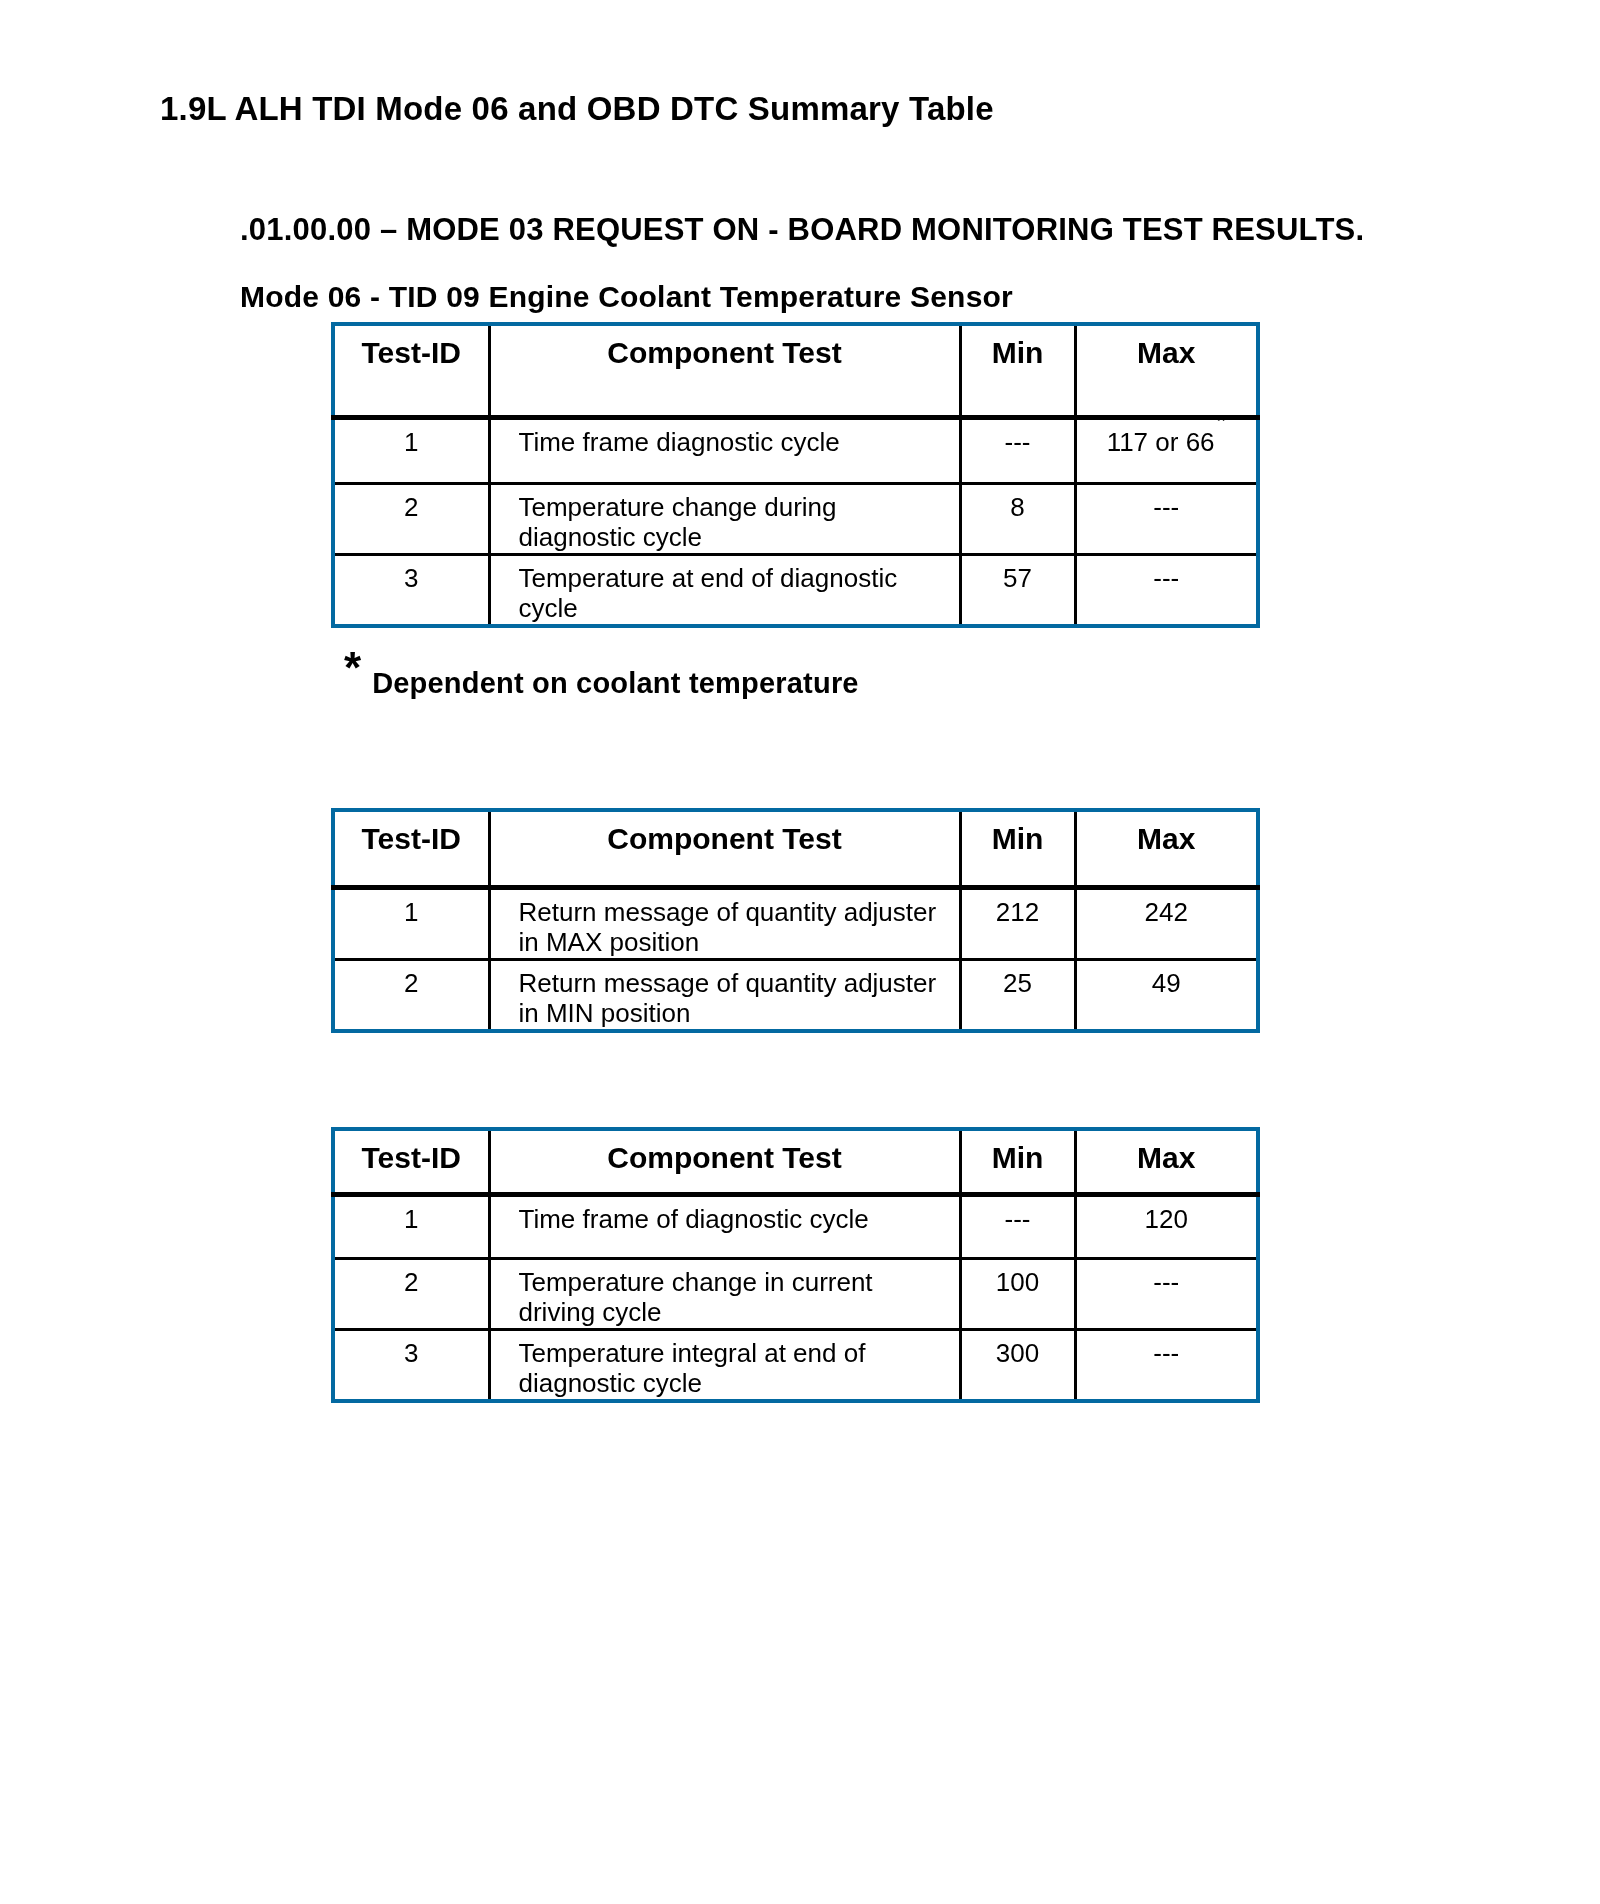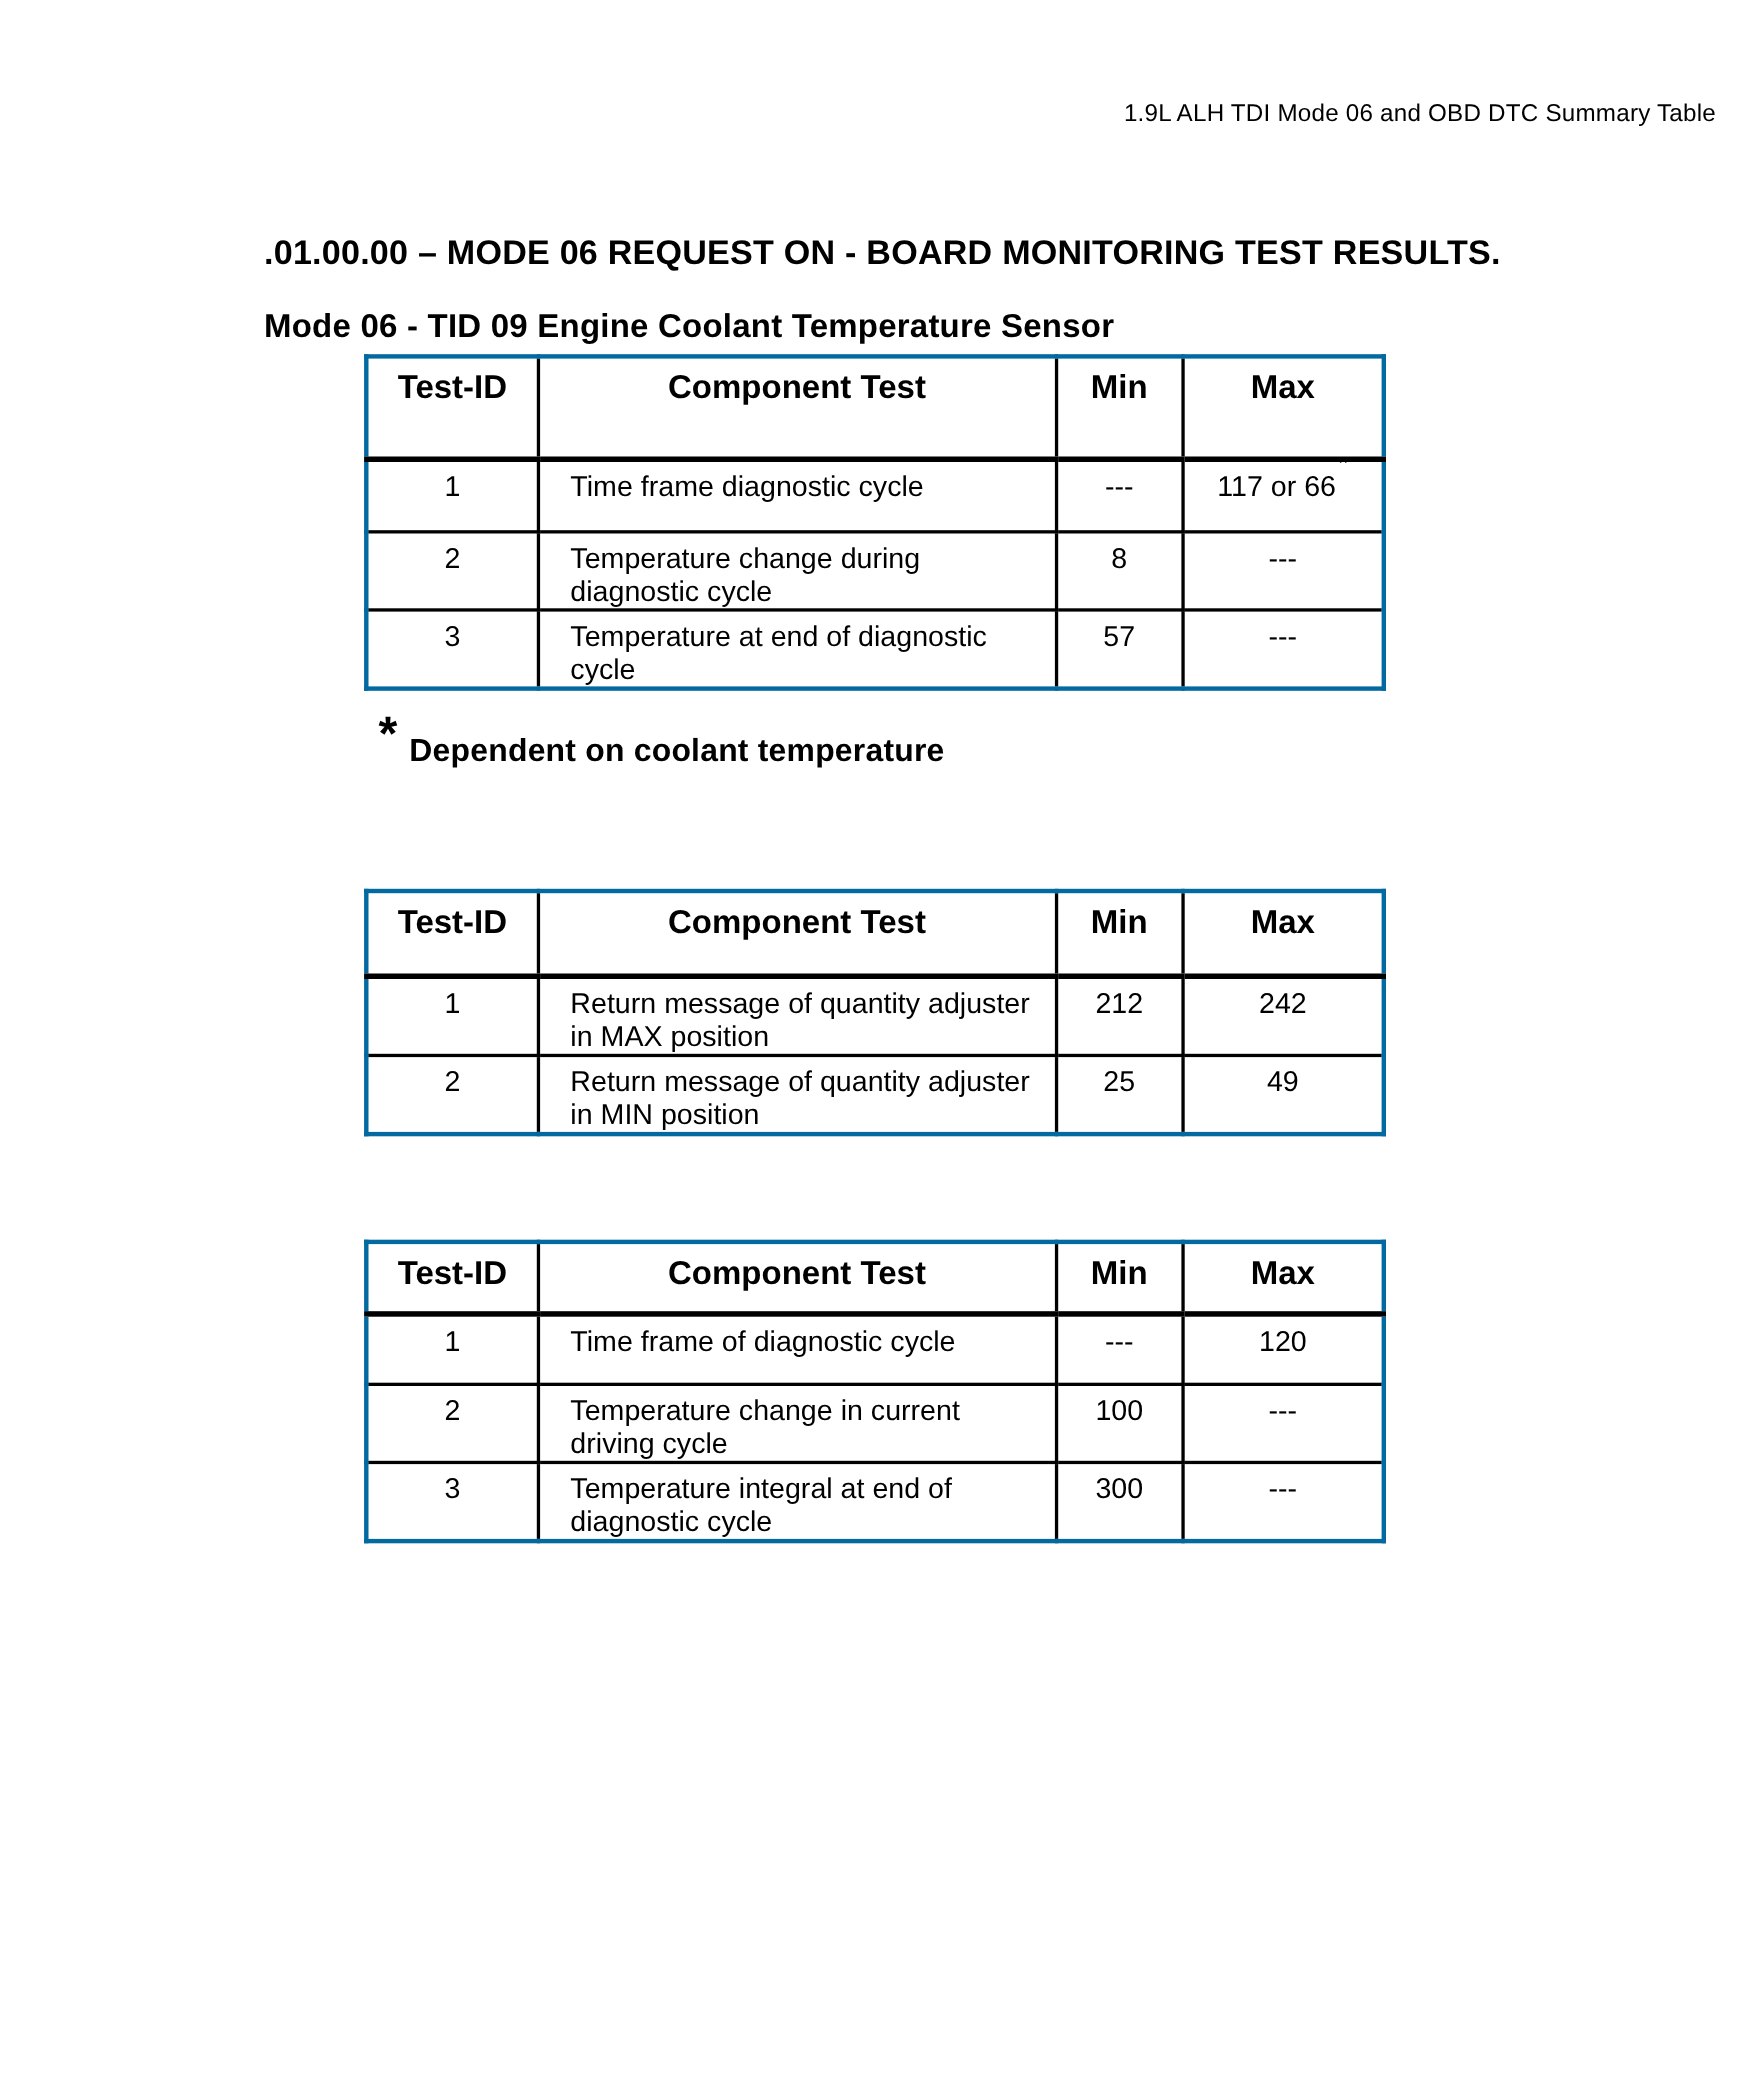--- a/index.html
+++ b/index.html
@@ -15,23 +15,23 @@
     color: #000000;
     font-family: "Liberation Sans", sans-serif;
     overflow: hidden;
   }
 
   .doc-title {
     position: absolute;
     top: 90px;
     left: 160px;
     width: 1400px;
-    text-align: right;
-    font-size: 22px;
-    font-weight: normal;
+    text-align: left;
+    font-size: 33px;
+    font-weight: bold;
     letter-spacing: 0.2px;
   }
 
   .main-heading {
     position: absolute;
     top: 212px;
     left: 240px;
     font-size: 31px;
     font-weight: bold;
     letter-spacing: 0.2px;
@@ -126,21 +126,21 @@
     letter-spacing: 0.2px;
   }
 </style>
 </head>
 <body>
 
 <div class="page">
 
   <div class="doc-title">1.9L ALH TDI Mode 06 and OBD DTC Summary Table</div>
 
-  <div class="main-heading">.01.00.00 – MODE 06 REQUEST ON - BOARD MONITORING TEST RESULTS.</div>
+  <div class="main-heading">.01.00.00 – MODE 03 REQUEST ON - BOARD MONITORING TEST RESULTS.</div>
 
   <div class="tid-heading h-tid09">Mode 06 - TID 09 Engine Coolant Temperature Sensor</div>
   <table class="t t0">
     <colgroup>
       <col style="width:156px">
         <col style="width:471px">
         <col style="width:115px">
         <col style="width:183px">
     </colgroup>
     <thead>

